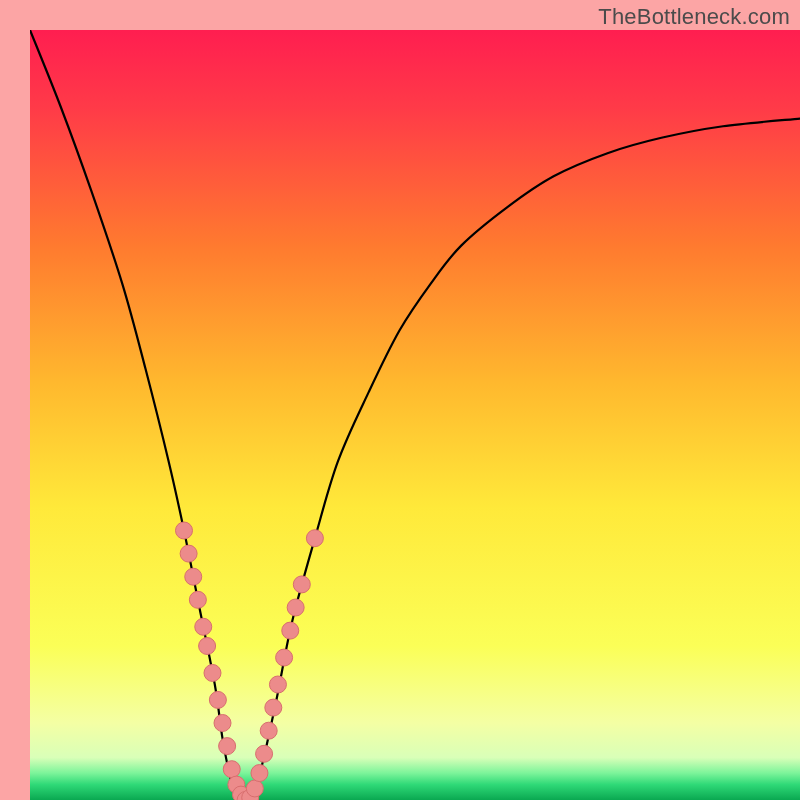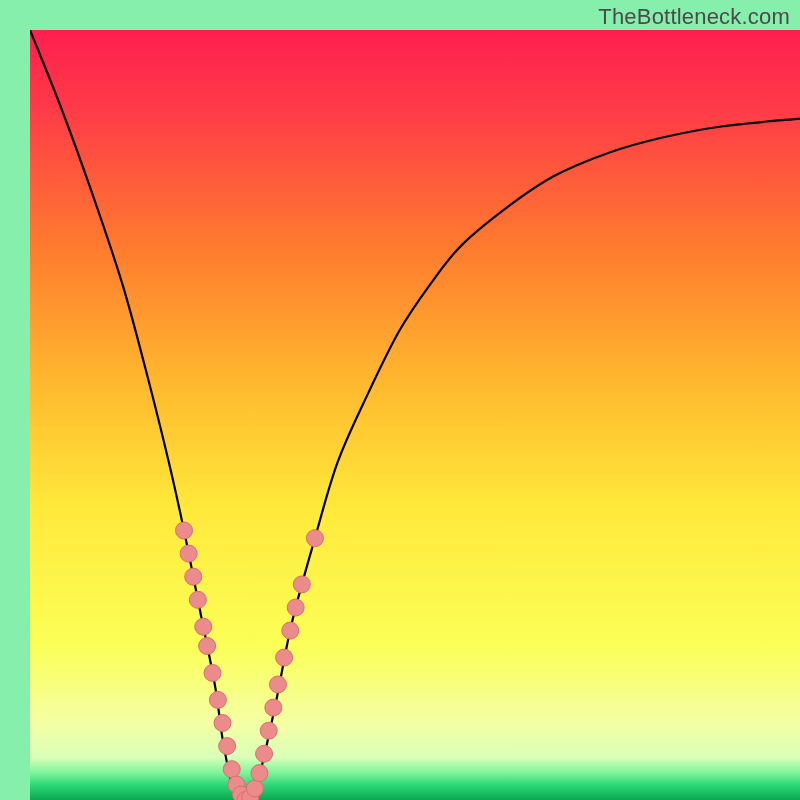--- a/index.html
+++ b/index.html
@@ -3,21 +3,21 @@
 <meta charset="utf-8">
 <style>
   * { margin: 0; padding: 0; box-sizing: border-box; }
   html, body { width: 800px; height: 800px; overflow: hidden; }
   body { background: #000; font-family: Arial, Helvetica, sans-serif; }
 
   .frame {
     position: absolute;
     left: 0; top: 0;
     width: 800px; height: 800px;
-    background: #86efac;
+    background: #fca5a5;
     padding-left: 27px;
   }
 
   .plot-area {
     position: absolute;
     left: 30px; top: 30px;
     width: 770px; height: 770px;
     overflow: hidden;
   }
 

